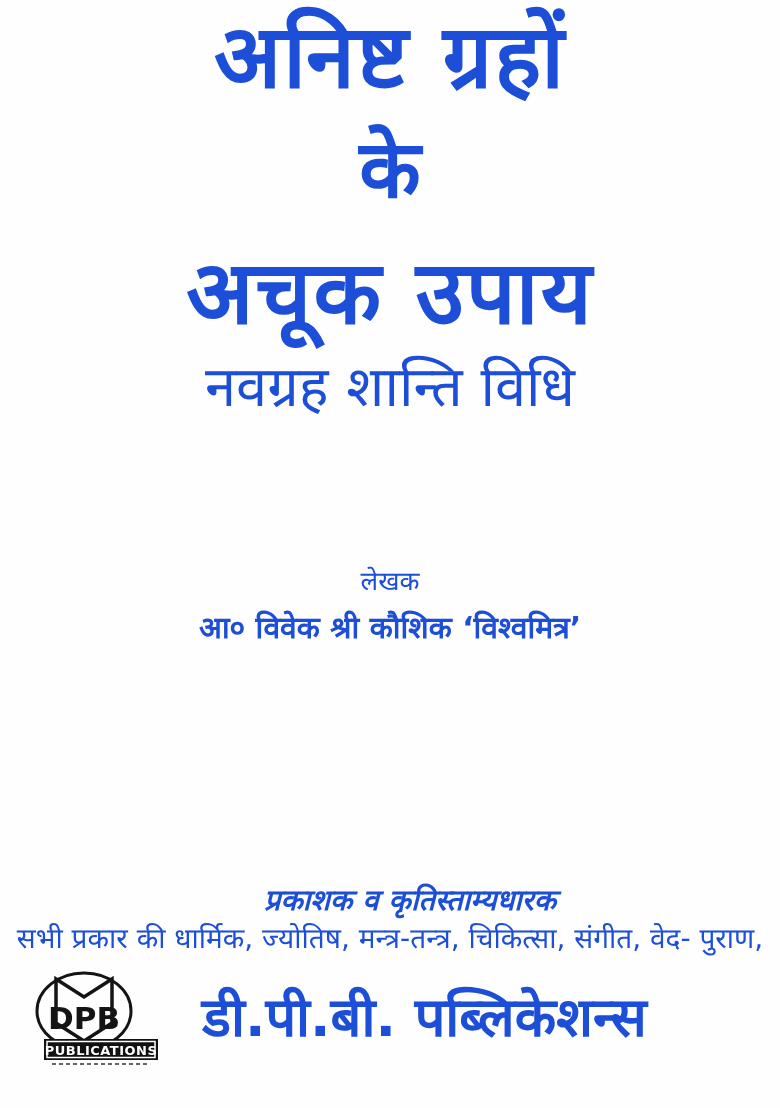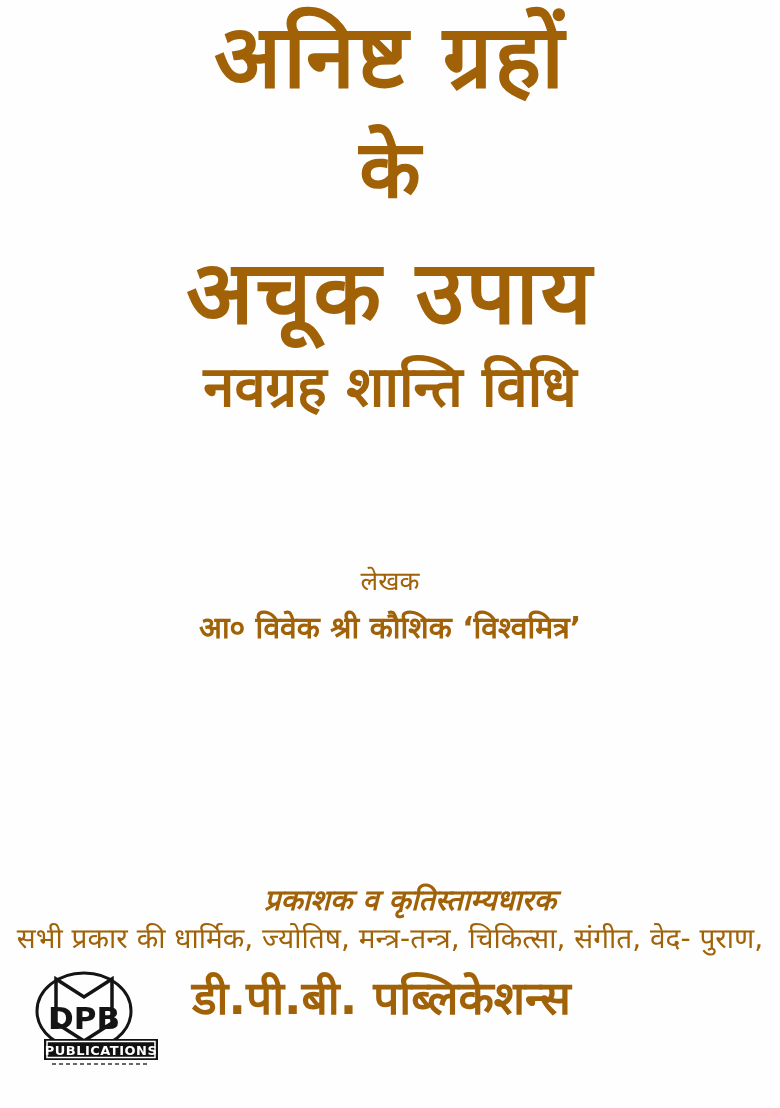--- a/index.html
+++ b/index.html
@@ -6,21 +6,21 @@
     margin: 0;
     padding: 0;
     background: #ffffff;
   }
   .page {
     position: relative;
     width: 780px;
     height: 1108px;
     margin: 0 auto;
     background: #fefefe;
-    color: #a16207;
+    color: #1d4ed8;
     font-family: "DejaVu Sans", "Liberation Sans", sans-serif;
     overflow: hidden;
     text-align: center;
   }
   .title-line1 {
     margin: 0;
     padding-top: 4px;
     font-size: 88px;
     line-height: 1.2;
     font-weight: 800;
@@ -36,21 +36,21 @@
     margin: 26px 0 0 0;
     font-size: 88px;
     line-height: 1.2;
     font-weight: 800;
     letter-spacing: 2px;
   }
   .subtitle {
     margin-top: 4px;
     font-size: 56px;
     line-height: 1.35;
-    font-weight: 700;
+    font-weight: 400;
   }
   .author-label {
     margin-top: 140px;
     font-size: 26px;
     line-height: 1.25;
     font-weight: 400;
   }
   .author-name {
     margin-top: 8px;
     font-size: 30px;
@@ -67,32 +67,33 @@
   }
   .pub-desc {
     font-size: 28px;
     line-height: 1.38;
     font-weight: 400;
     white-space: nowrap;
   }
   .bottom-row {
     margin-top: 12px;
     display: flex;
+    align-items: center;
     justify-content: flex-start;
-    gap: 26px;
+    gap: 36px;
     padding-left: 34px;
     text-align: left;
   }
   .logo-wrap {
     flex: 0 0 auto;
     width: 132px;
     height: 96px;
   }
   .publisher-name {
-    font-size: 46px;
+    font-size: 54px;
     font-weight: 800;
     line-height: 1.2;
     white-space: nowrap;
   }
   .mono-caps {
     font-family: "DejaVu Sans", "Liberation Sans", sans-serif;
   }
 </style>
 </head>
 <body>

